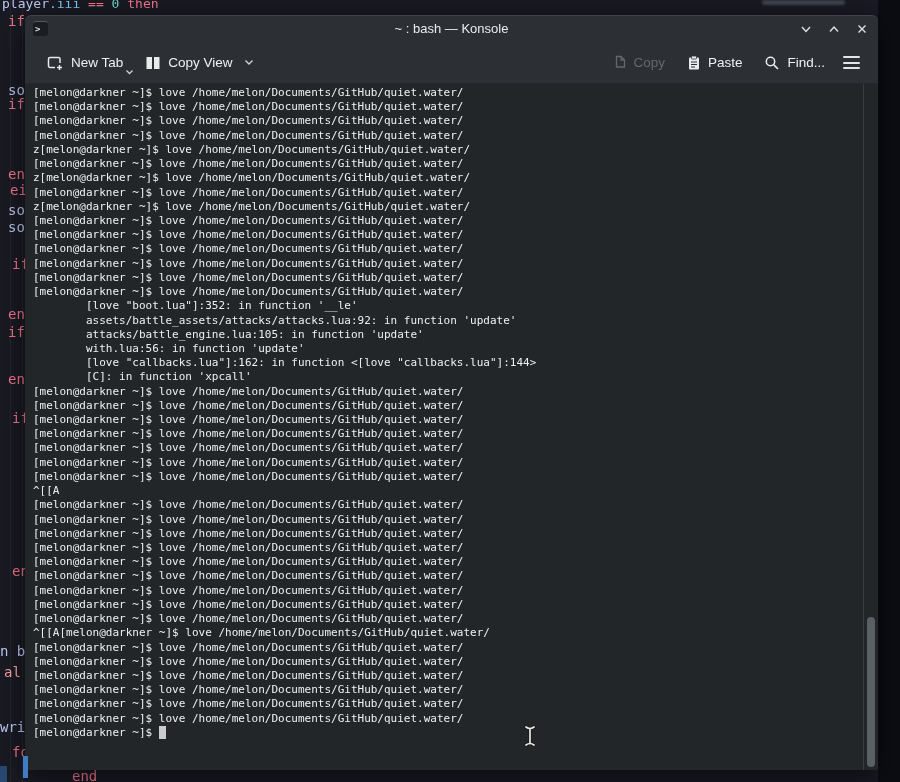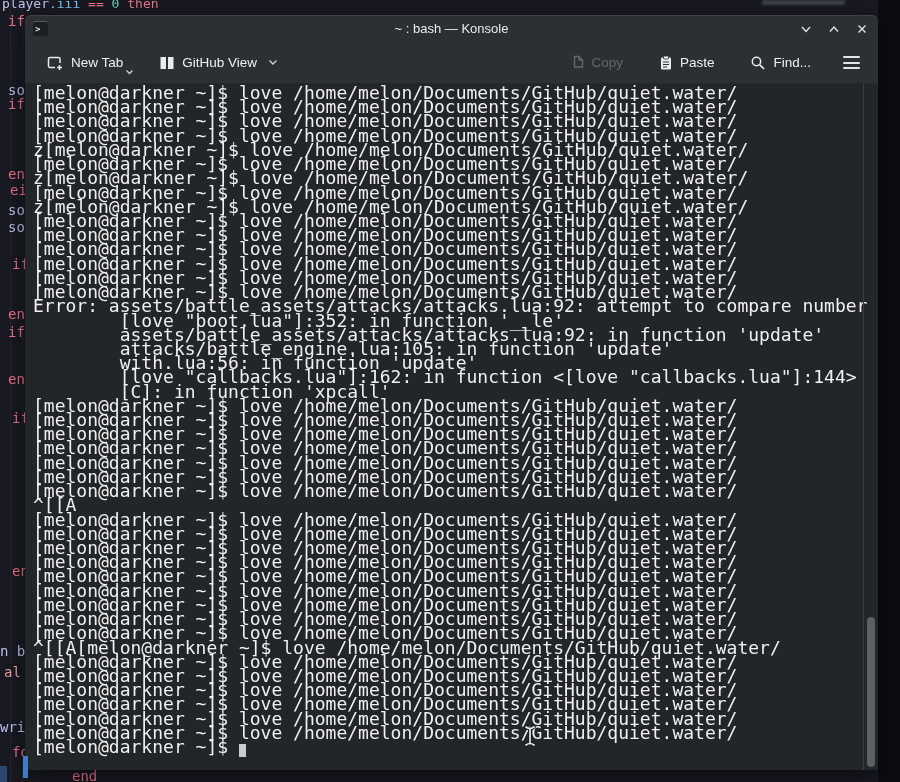--- a/index.html
+++ b/index.html
@@ -23,32 +23,32 @@
             display:flex; flex-direction:column; }
 
   .titlebar { height:27px; display:flex; align-items:center; position:relative; padding:0 8px; flex:none; }
   .app-icon { width:15px; height:15px; background:#1a1d21; border-radius:3px; border-top:1px solid #565b60;
               color:#dfe2e4; font-family:"DejaVu Sans Mono", monospace; font-size:9px; font-weight:bold;
               display:flex; align-items:center; justify-content:flex-start; padding-left:2px; }
   .title { position:absolute; left:0; right:0; text-align:center; color:#e9ebed; font-size:13px; }
   .win-controls { margin-left:auto; display:flex; align-items:center; gap:12px; z-index:1; }
   .win-btn { width:16px; height:16px; display:flex; align-items:center; justify-content:center; cursor:default; }
 
-  .toolbar { height:42px; display:flex; align-items:center; padding:0 14px; gap:20px; flex:none;
+  .toolbar { height:42px; display:flex; align-items:center; padding:0 14px; gap:6px; flex:none;
              border-bottom:1px solid #26292c; color:#eff0f1; font-size:13.5px; }
   .tb-btn { display:flex; align-items:center; gap:7px; padding:6px 8px; border-radius:3px; position:relative; }
   .tb-btn.disabled { color:#63686c; }
   .tb-spacer { flex:1; }
   .caret-under { position:absolute; right:-3px; bottom:2px; }
   .hamburger { display:flex; flex-direction:column; gap:3.5px; padding:6px 4px; }
   .hamburger span { display:block; width:17px; height:2px; background:#e2e4e6; border-radius:1px; }
 
   .term-wrap { position:relative; flex:1; background:#232628; overflow:hidden; border-radius:0 0 3px 3px; }
   .term-output { position:absolute; inset:2px 16px 0 8px; font-family:"DejaVu Sans Mono", monospace;
-                 font-size:18px; line-height:14.22px; color:#eef0f1; }
+                 font-size:11px; line-height:14.22px; color:#eef0f1; }
   .term-line { white-space:pre; height:14.22px; }
   .cursor-block { display:inline-block; width:7px; height:13px; background:#c9cbcc; vertical-align:text-bottom; }
 
   .scrollbar { position:absolute; top:0; right:0; bottom:0; width:15px; border-left:1px solid #383d42; }
   .scroll-thumb { position:absolute; left:3px; bottom:3px; width:8px; height:150px; background:#5b6064; border-radius:4px; }
 
   .mouse-cursor { position:absolute; left:520px; top:724px; z-index:5; pointer-events:none; }
 
   svg { display:block; }
 </style>
@@ -119,21 +119,21 @@
       <span>New Tab</span>
       <svg class="caret-under" width="9" height="6" viewBox="0 0 9 6">
           <polyline points="1.5,1.5 4.5,4.5 7.5,1.5" fill="none" stroke="#cfd2d4" stroke-width="1.3"></polyline>
         </svg>
     </div>
     <div class="tb-btn">
       <svg width="16" height="16" viewBox="0 0 16 16">
         <rect x="1.5" y="2" width="5.5" height="12" fill="#e8eaec"></rect>
         <rect x="9" y="2" width="5.5" height="12" fill="#e8eaec"></rect>
       </svg>
-      <span>GitHub View</span>
+      <span>Copy View</span>
       <svg width="10" height="7" viewBox="0 0 10 7" style="margin-left:4px">
           <polyline points="1.5,1.5 5,5 8.5,1.5" fill="none" stroke="#cfd2d4" stroke-width="1.4"></polyline>
         </svg>
     </div>
     <div class="tb-spacer"></div>
     <div class="tb-btn disabled">
       <svg width="15" height="16" viewBox="0 0 15 16">
         <path d="M5.5 1.5 H10 L13.5 5 V12 H5.5 Z" fill="none" stroke="#63686c" stroke-width="1.3"></path>
         <path d="M10 1.5 V5 H13.5" fill="none" stroke="#63686c" stroke-width="1.3"></path>
       </svg>
@@ -171,21 +171,20 @@
         <div class="term-line">[melon@darkner ~]$ love /home/melon/Documents/GitHub/quiet.water/</div>
         <div class="term-line">z[melon@darkner ~]$ love /home/melon/Documents/GitHub/quiet.water/</div>
         <div class="term-line">[melon@darkner ~]$ love /home/melon/Documents/GitHub/quiet.water/</div>
         <div class="term-line">z[melon@darkner ~]$ love /home/melon/Documents/GitHub/quiet.water/</div>
         <div class="term-line">[melon@darkner ~]$ love /home/melon/Documents/GitHub/quiet.water/</div>
         <div class="term-line">[melon@darkner ~]$ love /home/melon/Documents/GitHub/quiet.water/</div>
         <div class="term-line">[melon@darkner ~]$ love /home/melon/Documents/GitHub/quiet.water/</div>
         <div class="term-line">[melon@darkner ~]$ love /home/melon/Documents/GitHub/quiet.water/</div>
         <div class="term-line">[melon@darkner ~]$ love /home/melon/Documents/GitHub/quiet.water/</div>
         <div class="term-line">[melon@darkner ~]$ love /home/melon/Documents/GitHub/quiet.water/</div>
-        <div class="term-line">Error: assets/battle_assets/attacks/attacks.lua:92: attempt to compare number with boolean</div>
         <div class="term-line">        [love "boot.lua"]:352: in function '__le'</div>
         <div class="term-line">        assets/battle_assets/attacks/attacks.lua:92: in function 'update'</div>
         <div class="term-line">        attacks/battle_engine.lua:105: in function 'update'</div>
         <div class="term-line">        with.lua:56: in function 'update'</div>
         <div class="term-line">        [love "callbacks.lua"]:162: in function &lt;[love "callbacks.lua"]:144&gt;</div>
         <div class="term-line">        [C]: in function 'xpcall'</div>
         <div class="term-line">[melon@darkner ~]$ love /home/melon/Documents/GitHub/quiet.water/</div>
         <div class="term-line">[melon@darkner ~]$ love /home/melon/Documents/GitHub/quiet.water/</div>
         <div class="term-line">[melon@darkner ~]$ love /home/melon/Documents/GitHub/quiet.water/</div>
         <div class="term-line">[melon@darkner ~]$ love /home/melon/Documents/GitHub/quiet.water/</div>

